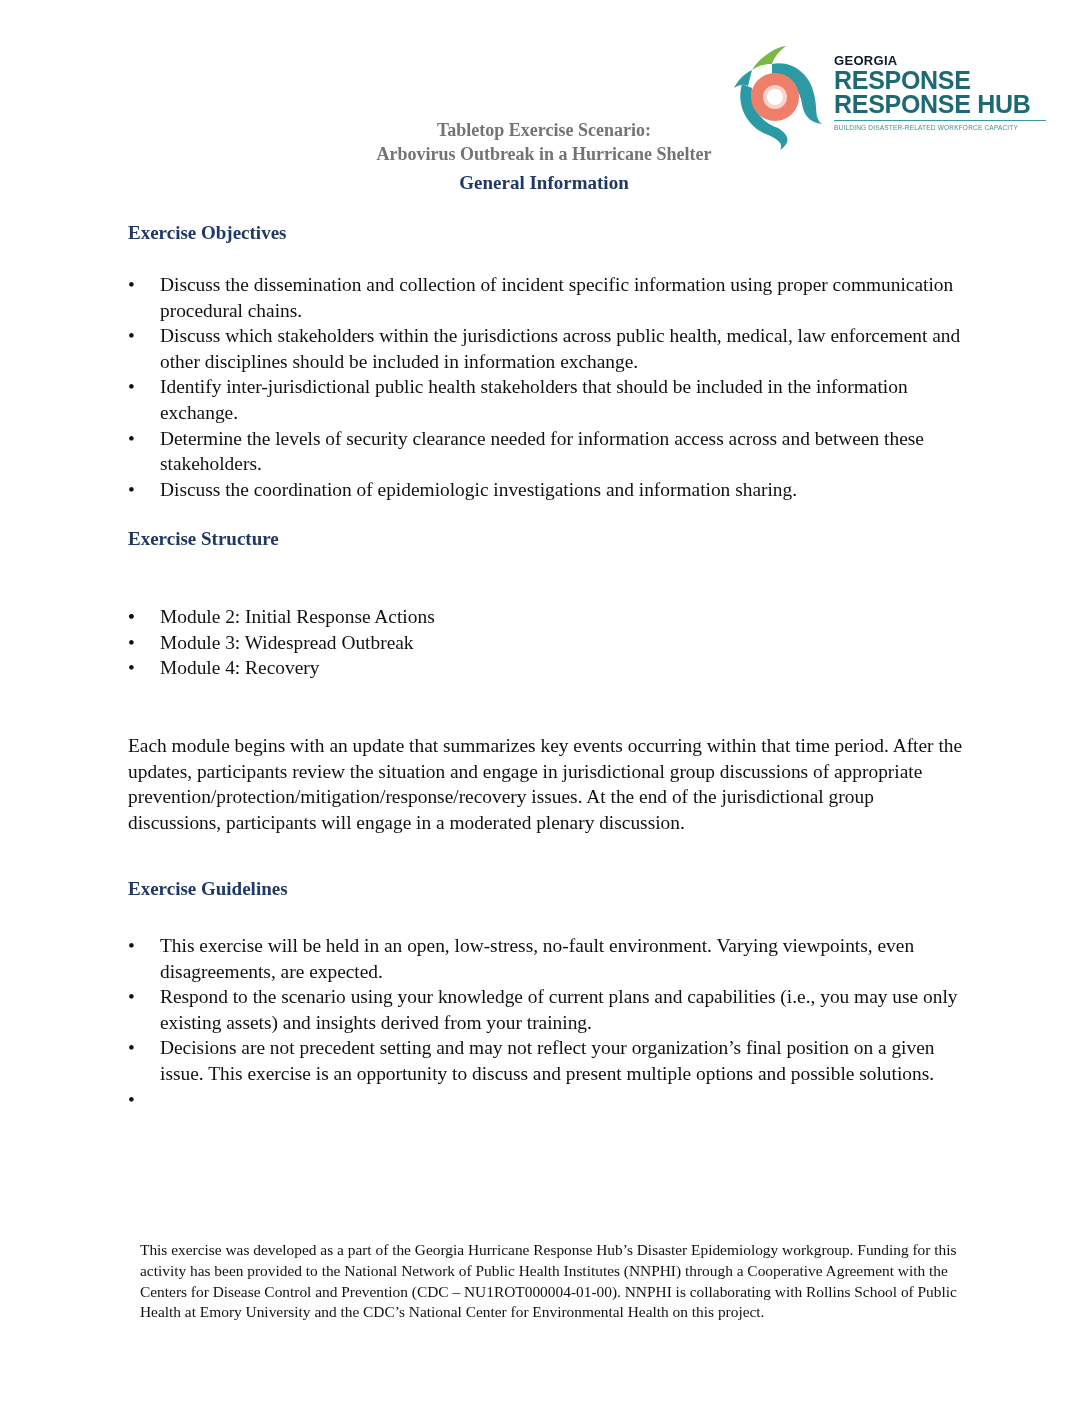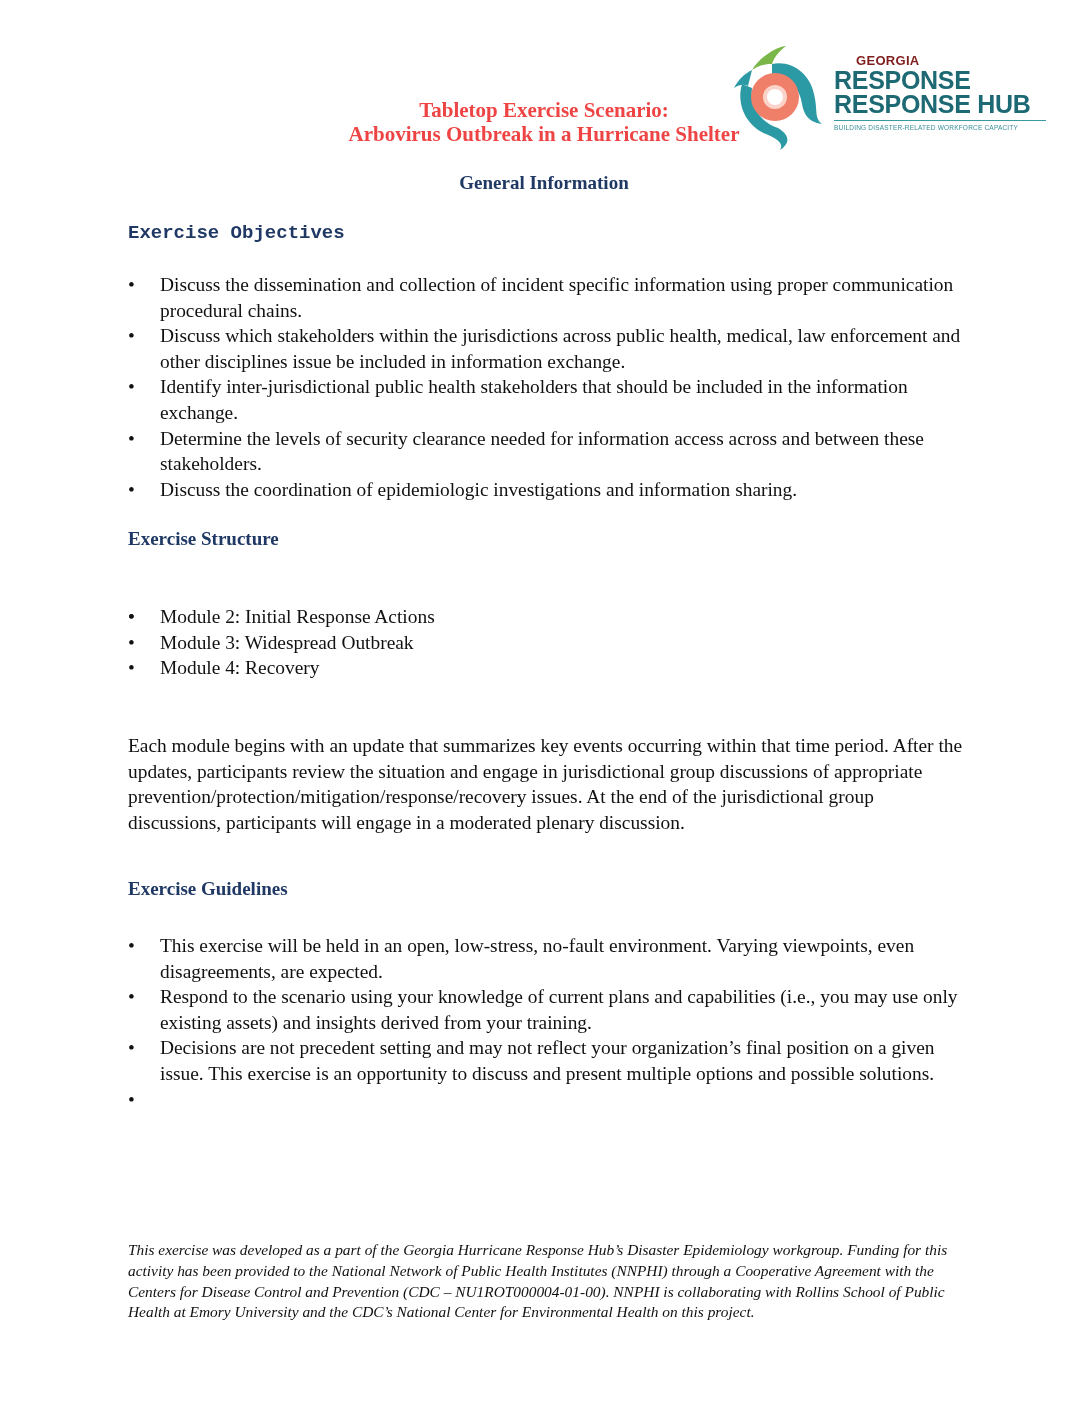--- a/index.html
+++ b/index.html
@@ -3,43 +3,43 @@
 <meta charset="utf-8">
 <style>
   html, body { margin: 0; padding: 0; background: #ffffff; }
   body { width: 1088px; height: 1408px; position: relative; overflow: hidden;
          font-family: "DejaVu Serif", "Liberation Serif", serif; color: #111; }
   .page { position: absolute; left: 0; top: 0; width: 1088px; height: 1408px; }
 
   .logo { position: absolute; left: 722px; top: 44px; width: 330px; height: 106px; }
   .logo svg { position: absolute; left: 0; top: 0; }
   .logo-text { position: absolute; left: 112px; top: 10px; font-family: "Liberation Sans", sans-serif; color: #1d6f7a; }
-  .logo-georgia { font-size: 13px; font-weight: bold; letter-spacing: 0.3px; line-height: 14px; color: #7f1d1d; margin-left: 22px; }
+  .logo-georgia { font-size: 13px; font-weight: bold; letter-spacing: 0.3px; line-height: 14px; color: #0f172a; }
   .logo-hurricane, .logo-response { font-size: 25px; font-weight: bold; line-height: 24px; color: #1e6a74; letter-spacing: -0.3px; }
   .logo-rule { width: 212px; height: 1px; background: #3a9aa3; margin-top: 4px; }
   .logo-tagline { font-size: 6.5px; line-height: 9px; color: #3a8f98; letter-spacing: 0.2px; margin-top: 2px; white-space: nowrap; }
 
   .title { position: absolute; left: 250px; width: 588px; text-align: center; font-weight: bold;
-           font-family: "Liberation Serif", serif; font-size: 21px; line-height: 24px; color: #ef4444; }
+           font-family: "Liberation Serif", serif; font-size: 18px; line-height: 24px; color: #737373; margin-top: 20px; }
   .title1 { top: 98px; }
   .title2 { top: 122px; }
   .gen-info { position: absolute; left: 250px; width: 588px; top: 172px; text-align: center;
               font-family: "Liberation Serif", serif; font-weight: bold; font-size: 19px; color: #1f3864; }
 
   .section-head { position: absolute; left: 128px; font-family: "Liberation Serif", serif; font-weight: bold;
                   font-size: 19px; color: #1f3864; }
   .body-text { font-family: "Liberation Serif", serif; font-size: 19.4px; line-height: 25.6px; color: #111; }
 
   ul.bullets { position: absolute; left: 128px; width: 840px; margin: 0; padding: 0; list-style: none; }
   ul.bullets li { position: relative; padding-left: 32px; }
   ul.bullets li .bullet { position: absolute; left: 0; top: 0; width: 20px; text-align: left; }
 
   .para { position: absolute; left: 128px; width: 840px; }
-  .footer { position: absolute; left: 128px; top: 1240px; width: 840px; font-family: "Liberation Serif", serif;
-            font-style: italic; font-size: 15.4px; line-height: 20.8px; color: #111; }
+  .footer { position: absolute; left: 140px; top: 1240px; width: 840px; font-family: "Liberation Serif", serif;
+            font-size: 15.4px; line-height: 20.8px; color: #111; }
 </style>
 </head>
 <body>
 
 <div class="page">
 
   <div class="logo">
     <svg width="106" height="106" viewBox="0 0 106 106">
 
       <path d="M30 26 C40 10, 58 2, 64 2 C56 8, 52 14, 50 20 C42 20, 36 22, 30 26 Z" fill="#7ab648"></path>
@@ -58,24 +58,24 @@
       <div class="logo-response">RESPONSE HUB</div>
       <div class="logo-rule"></div>
       <div class="logo-tagline">BUILDING DISASTER-RELATED WORKFORCE CAPACITY</div>
     </div>
   </div>
 
   <div class="title title1">Tabletop Exercise Scenario:</div>
   <div class="title title2">Arbovirus Outbreak in a Hurricane Shelter</div>
   <div class="gen-info">General Information</div>
 
-  <div class="section-head" style="top:222px;font-family:Liberation Mono, monospace;">Exercise Objectives</div>
+  <div class="section-head" style="top:222px;">Exercise Objectives</div>
   <ul class="bullets body-text" style="top:272px;">
     <li><span class="bullet">•</span><span>Discuss the dissemination and collection of incident specific information using proper communication procedural chains.</span></li>
-    <li><span class="bullet">•</span><span>Discuss which stakeholders within the jurisdictions across public health, medical, law enforcement and other disciplines issue be included in information exchange.</span></li>
+    <li><span class="bullet">•</span><span>Discuss which stakeholders within the jurisdictions across public health, medical, law enforcement and other disciplines should be included in information exchange.</span></li>
     <li><span class="bullet">•</span><span>Identify inter-jurisdictional public health stakeholders that should be included in the information exchange.</span></li>
     <li><span class="bullet">•</span><span>Determine the levels of security clearance needed for information access across and between these stakeholders.</span></li>
     <li><span class="bullet">•</span><span>Discuss the coordination of epidemiologic investigations and information sharing.</span></li>
   </ul>
 
   <div class="section-head" style="top:528px;">Exercise Structure</div>
   <ul class="bullets body-text" style="top:604px;">
     <li><span class="bullet">•</span></li>
     <li><span class="bullet">•</span><span>Module 2: Initial Response Actions</span></li>
     <li><span class="bullet">•</span><span>Module 3: Widespread Outbreak</span></li>

